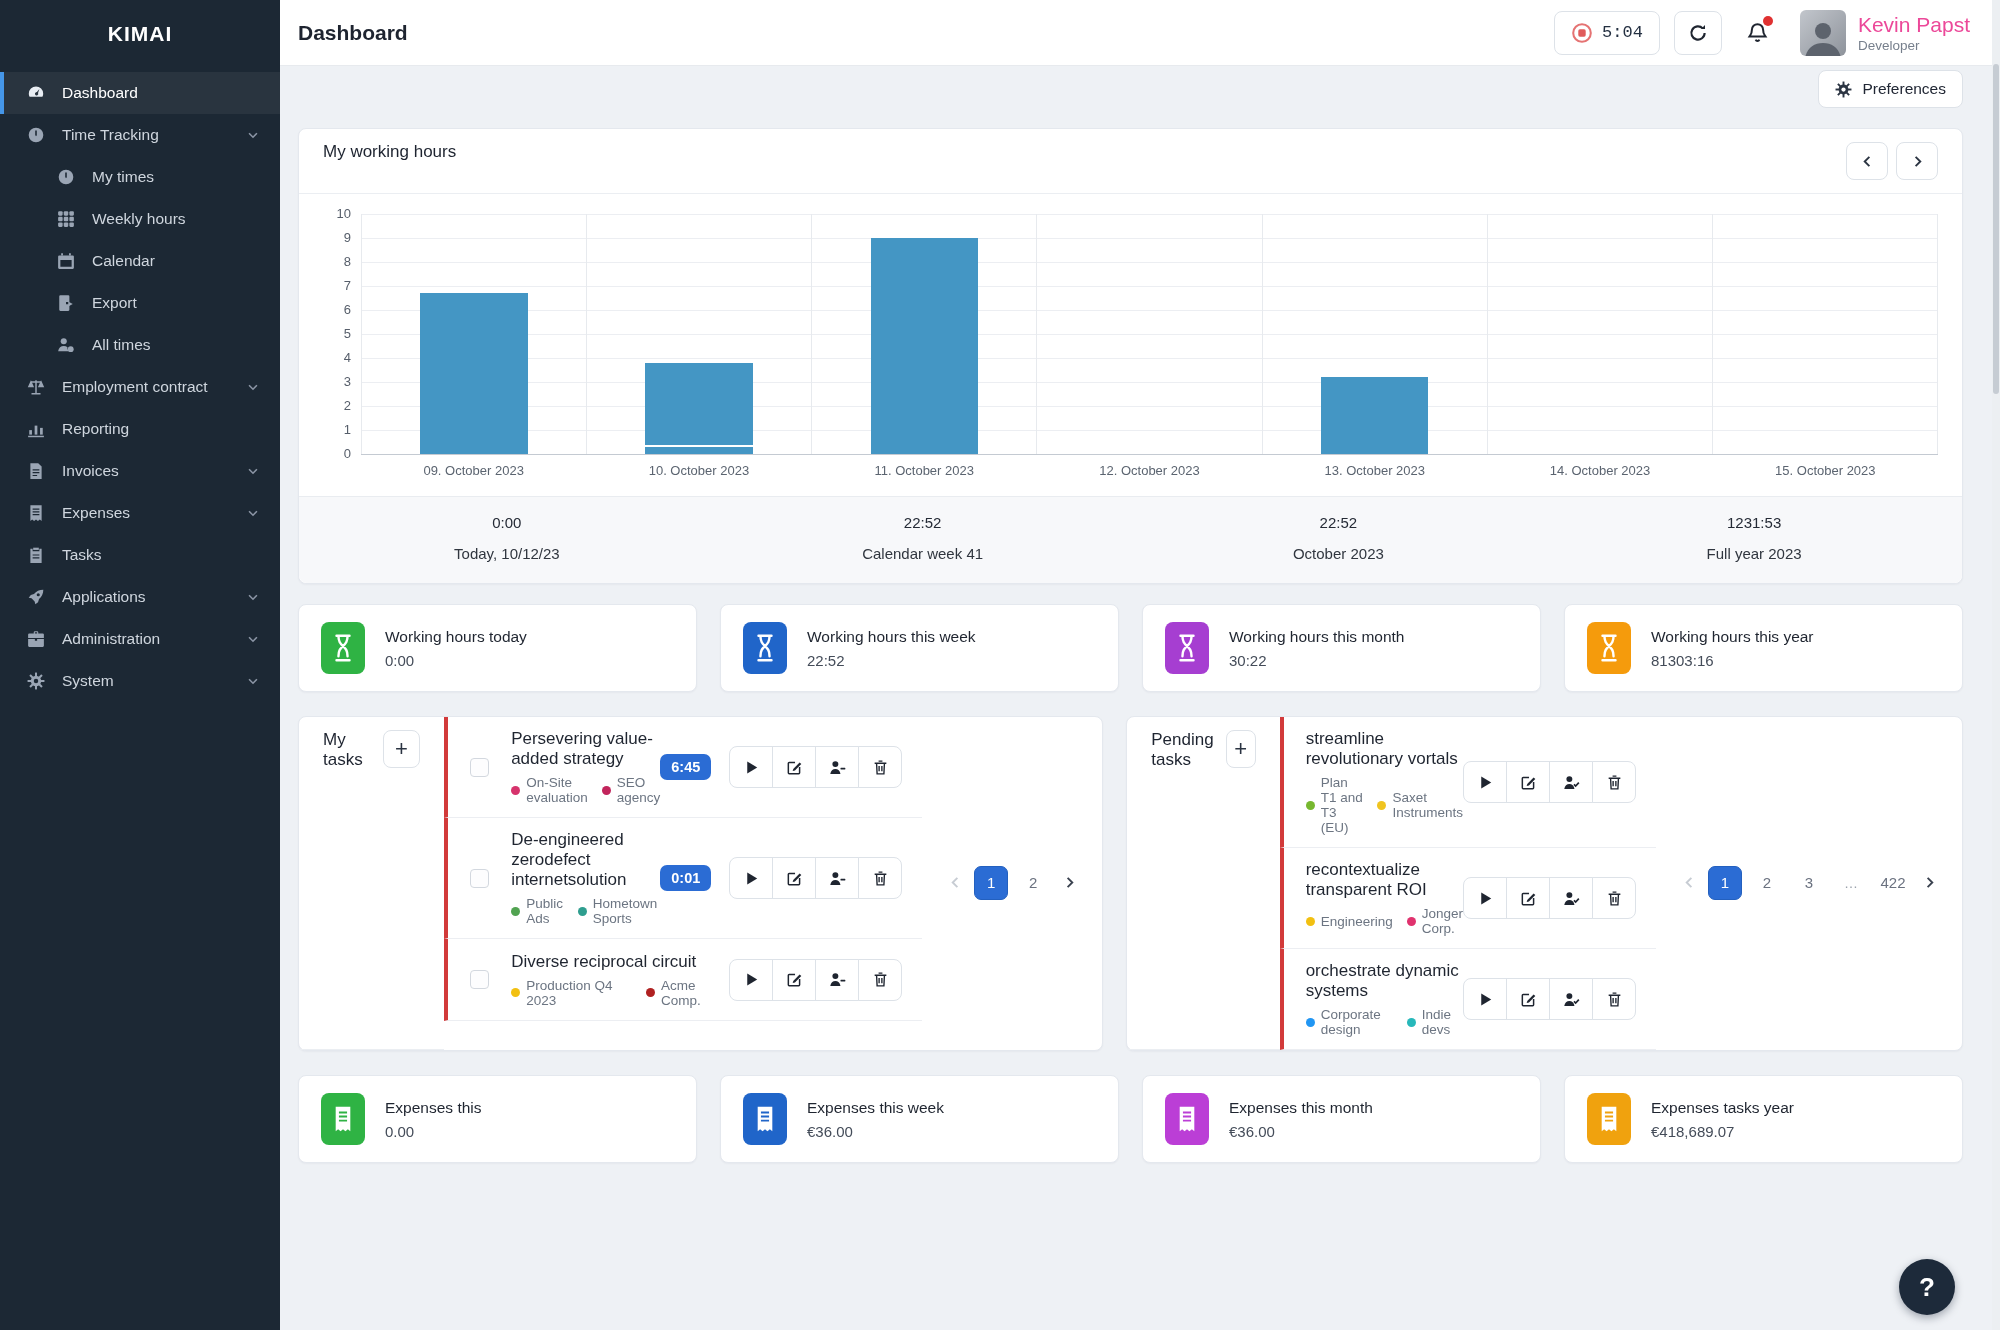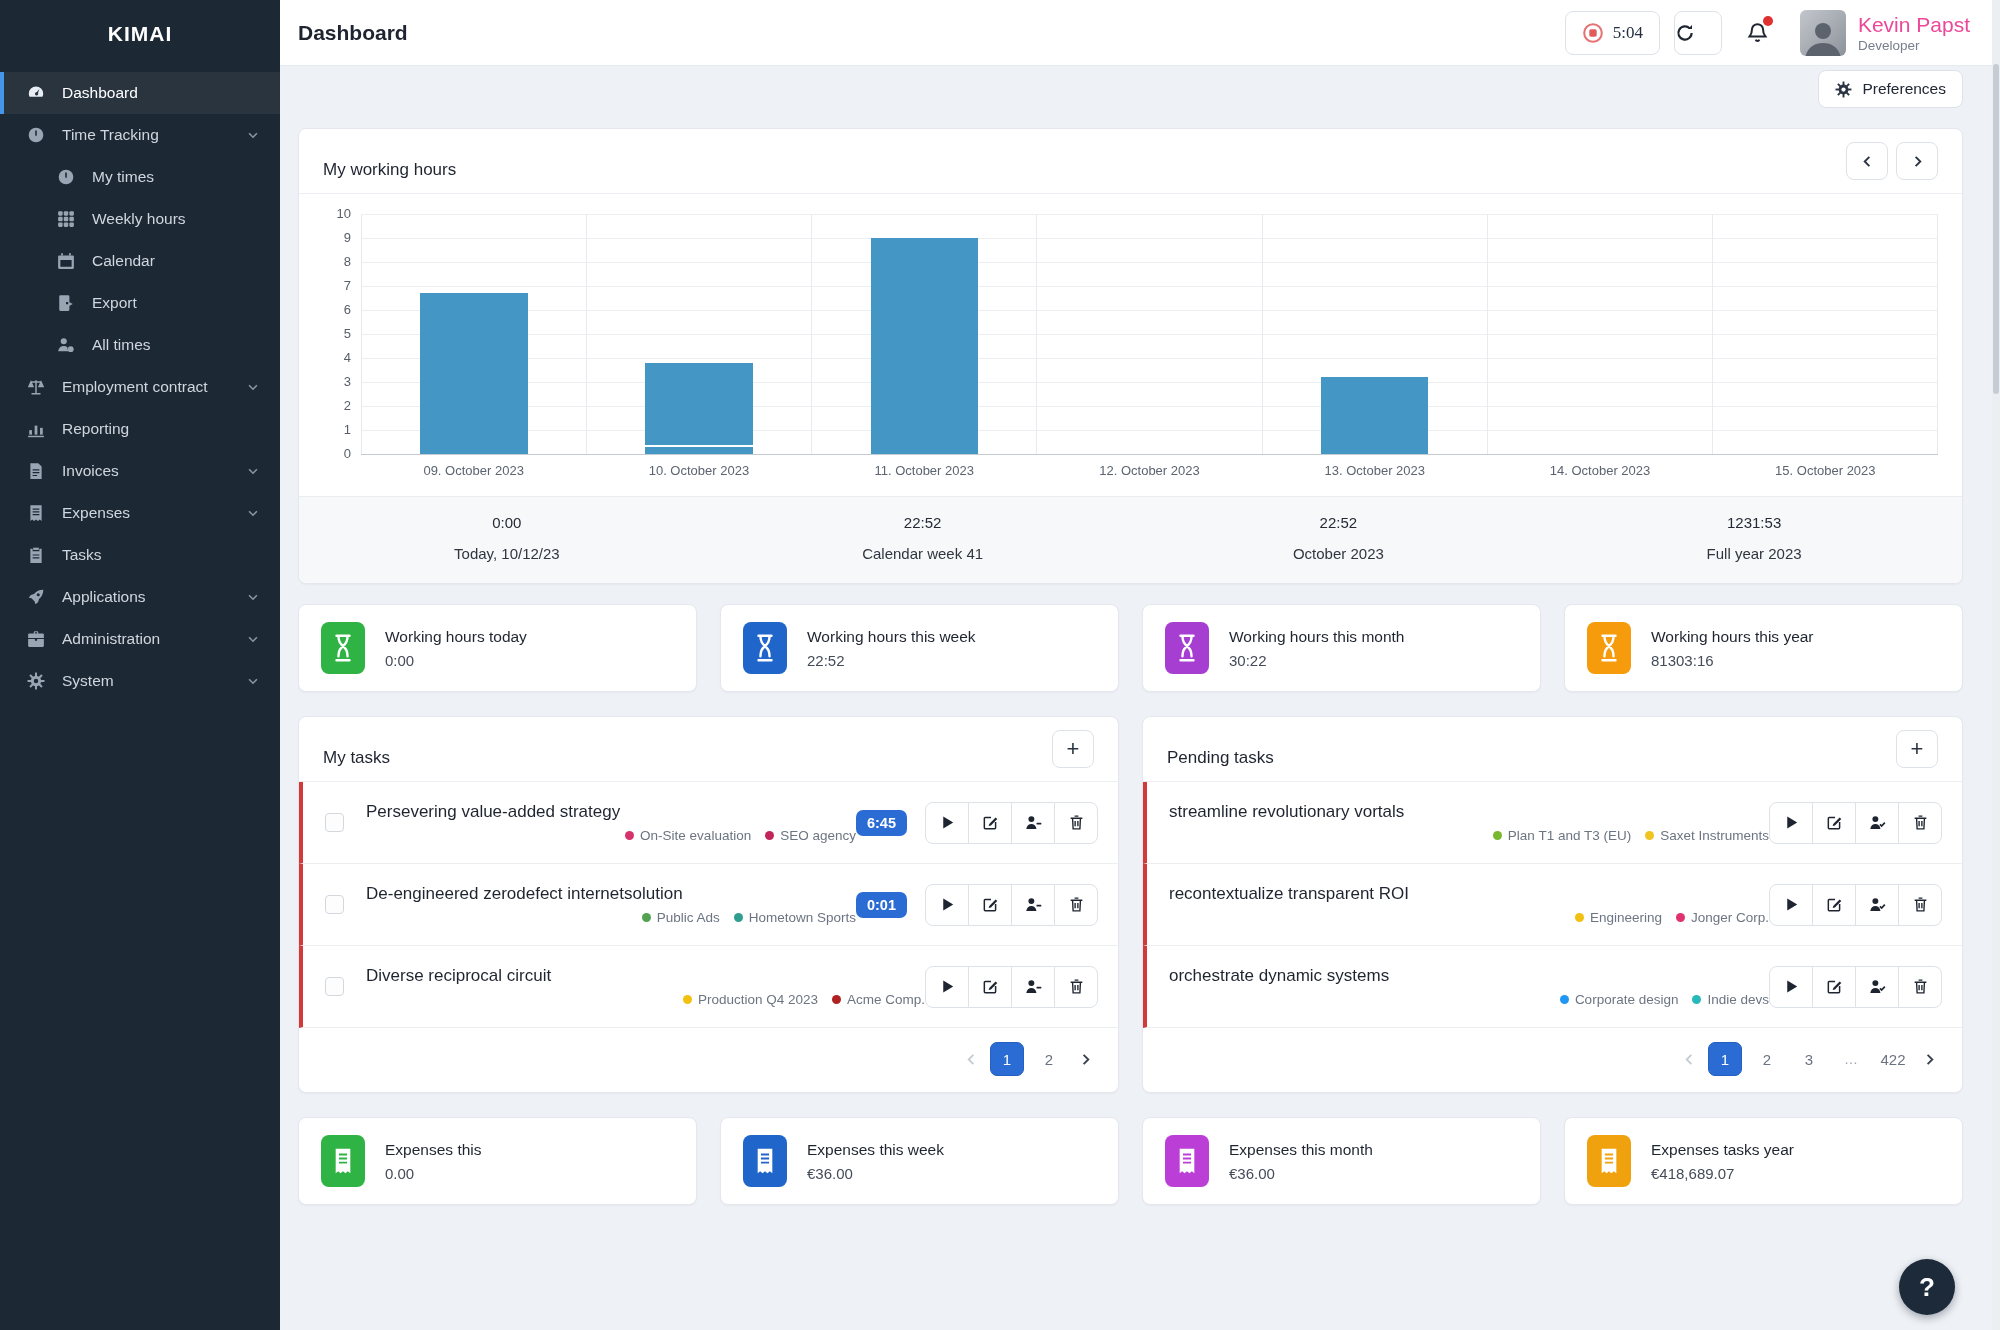--- a/index.html
+++ b/index.html
@@ -17,38 +17,38 @@
   .nav-item.active { background:rgba(255,255,255,.06); color:#fff; border-left:4px solid #4596e8; padding-left:22px; }
   .nav-item.active .ic { color:#e8edf3; }
   .nav-item .lbl { flex:1; white-space:nowrap; }
   .nav-item .chev { color:#8b95a5; width:14px; height:14px; }
 
   
   .main { flex:1; display:flex; flex-direction:column; min-width:0; }
   .topbar { height:66px; background:#fff; border-bottom:1px solid #e7eaee; display:flex; align-items:center; justify-content:space-between; padding:0 30px 0 18px; }
   .topbar h1 { font-size:21px; font-weight:600; color:#1e2430; }
   .topbar-right { display:flex; align-items:center; gap:14px; }
-  .tb-btn { background:#fff; border:1px solid #dde2e8; border-radius:8px; height:44px; display:flex; align-items:center; justify-content:flex-start; cursor:pointer; font-family:Liberation Serif, serif; }
+  .tb-btn { background:#fff; border:1px solid #dde2e8; border-radius:8px; height:44px; display:flex; align-items:center; justify-content:center; cursor:pointer; font-family:Liberation Mono, monospace; }
   .timer-btn { padding:0 16px; gap:9px; font-size:17px; color:#243041; }
   .icon-btn { width:48px; }
   .bell-wrap { position:relative; width:44px; height:44px; display:flex; align-items:center; justify-content:center; cursor:pointer; }
   .bell-dot { position:absolute; top:5px; right:7px; width:10px; height:10px; background:#e03131; border-radius:50%; }
   .user { display:flex; align-items:center; gap:12px; cursor:pointer; margin-left:6px; }
   .avatar { width:46px; height:46px; border-radius:6px; background:linear-gradient(135deg,#c2c6cc,#8e939b); position:relative; overflow:hidden; }
   .avatar svg { position:absolute; bottom:-2px; left:0; width:46px; height:40px; color:#5d636d; }
   .uname { font-size:21px; color:#ec4899; }
   .urole { font-size:13.5px; color:#767f8c; margin-top:1px; }
 
   .content { flex:1; padding:4px 37px 0 18px; overflow:hidden; }
   .prefs-row { display:flex; justify-content:flex-end; margin-bottom:20px; }
   .prefs-btn { background:#fff; border:1px solid #dde2e8; border-radius:8px; height:38px; padding:0 16px; display:flex; align-items:center; gap:10px; font-size:15.5px; color:#212734; cursor:pointer; font-family:inherit; }
   .prefs-btn svg { width:17px; height:17px; }
 
   .card { background:#fff; border:1px solid #e4e8ee; border-radius:8px; box-shadow:0 1px 2px rgba(20,30,50,.04); }
-  .card-head { display:flex; align-items:flex-end; justify-content:space-between; padding:13px 24px; border-bottom:1px solid #ebeef2; }
+  .card-head { display:flex; align-items:flex-start; justify-content:space-between; padding:13px 24px; border-bottom:1px solid #ebeef2; }
   .card-head h2 { font-size:17px; font-weight:500; color:#1e2430; }
   .head-btns { display:flex; gap:8px; }
   .sq-btn { width:42px; height:38px; background:#fff; border:1px solid #dde2e8; border-radius:8px; display:flex; align-items:center; justify-content:center; cursor:pointer; color:#2b3442; }
   .sq-btn svg { width:15px; height:15px; }
   .plus-btn { font-size:22px; font-weight:400; line-height:1; }
 
   
   .chart-card { margin-bottom:20px; }
   .chart-body { padding:20px 24px 0 10px;margin-left:8px; }
   .chart-area { display:flex; }
@@ -71,21 +71,21 @@
   
   .stat-row { display:flex; gap:23px; margin-bottom:24px; }
   .stat-card { flex:1; display:flex; align-items:center; gap:20px; padding:17px 22px; }
   .stat-ic { width:44px; height:52px; border-radius:8px; display:flex; align-items:center; justify-content:center; flex-shrink:0; }
   .stat-ic svg { width:26px; height:30px; }
   .stat-lbl { font-size:15.5px; color:#1f2530; }
   .stat-val { font-size:15px; color:#444c59; margin-top:6px; }
 
   
   .tasks-row { display:flex; gap:23px; margin-bottom:24px; }
-  .task-card { flex:1; display:flex; flex-direction:column; }
+  .task-card { flex:1; display:flex; }
   .task-rows { flex:1; }
   .task-row { display:flex; align-items:center; min-height:82px; padding:12px 20px 12px 22px; border-left:4px solid #d23a3a; border-bottom:1px solid #eceef2; }
   .chk { width:19px; height:19px; border:1px solid #d3d8df; border-radius:4px; background:#fdfdfe; margin-right:22px; flex-shrink:0; cursor:pointer; }
   .t-main { flex:1; min-width:0; }
   .t-title { font-size:17px; color:#1f2530; }
   .t-tags { display:flex; gap:14px; margin-top:6px;justify-content:flex-end; }
   .t-tag { display:flex; align-items:center; gap:6px; font-size:13.5px; color:#6c7582; }
   .dot { width:9px; height:9px; border-radius:50%; flex-shrink:0; }
   .t-badge { background:#2b6cd4; color:#fff; font-weight:bold; font-size:14.5px; padding:5px 11px; border-radius:7px; margin-right:18px; }
   .btn-group { display:flex; }

